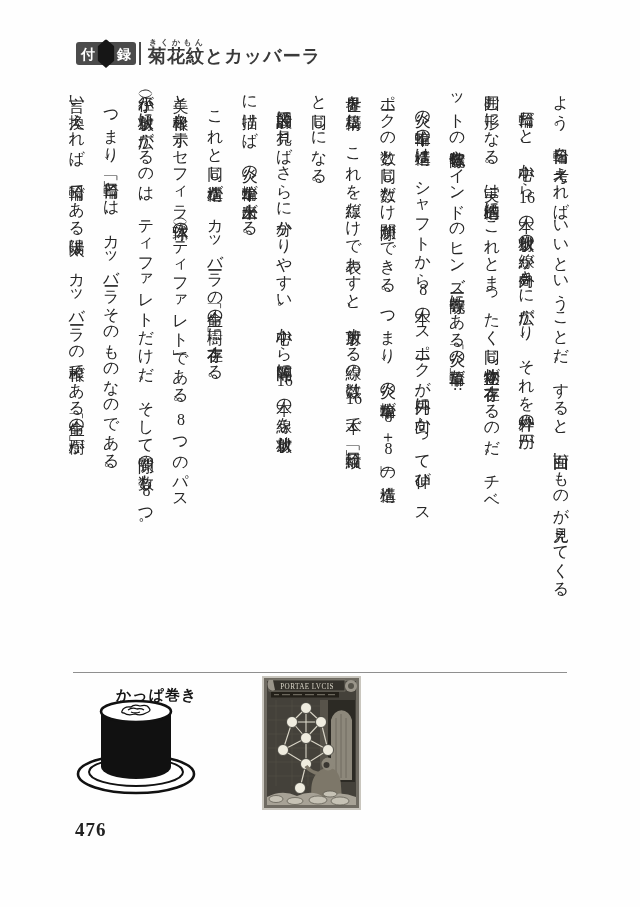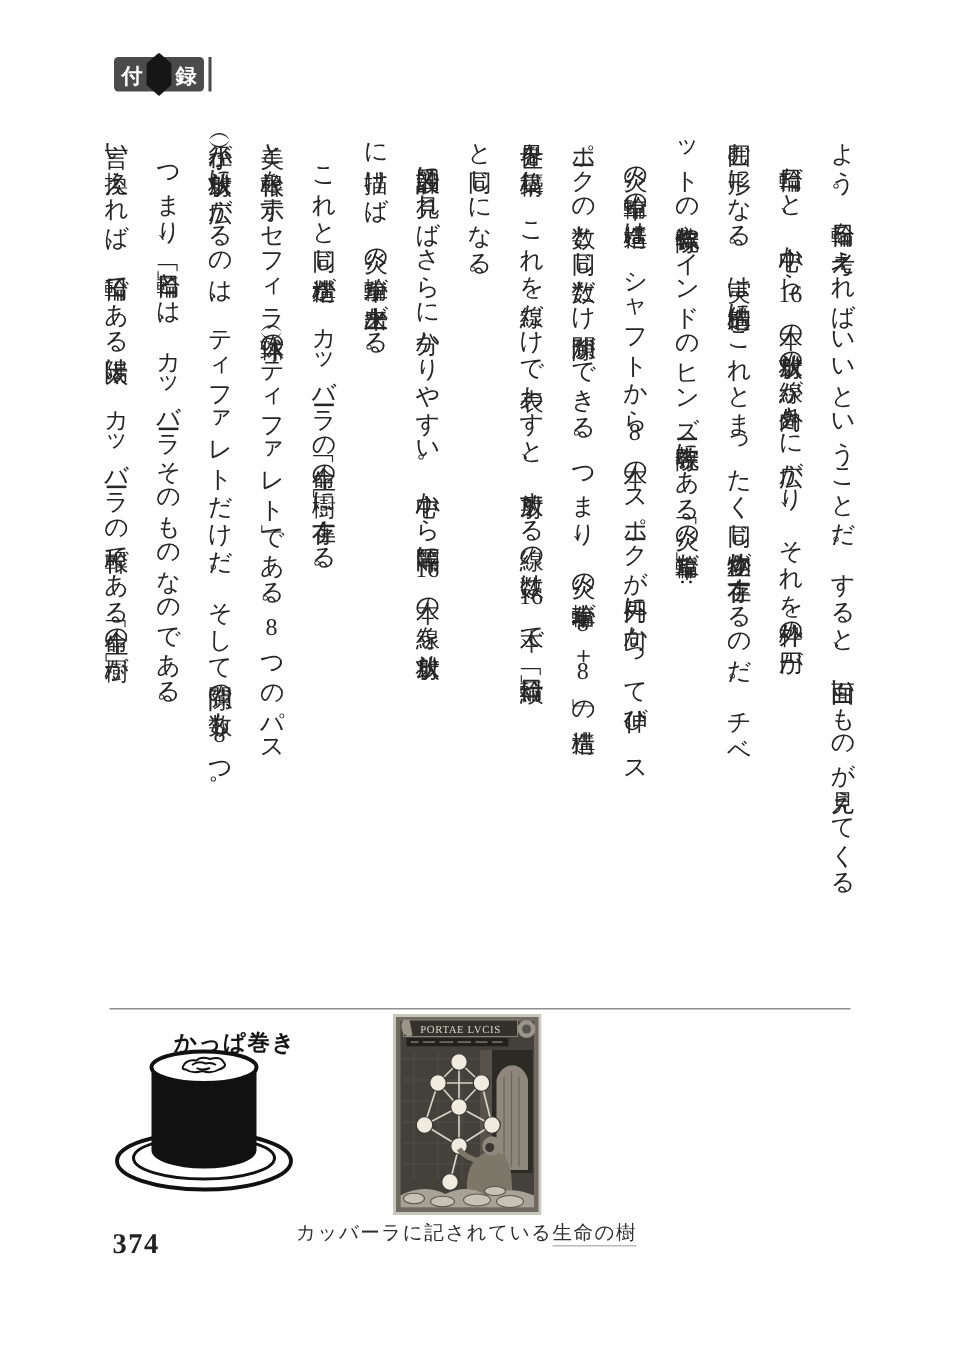--- a/index.html
+++ b/index.html
@@ -57,20 +57,25 @@
 
 <div class="page">
 
   <div class="header">
     <div class="badge">
       <span class="badge-char">付</span>
       <span class="badge-char">録</span>
       <span class="badge-hex"></span>
     </div>
     <div class="badge-rule"></div>
+    <div class="title-wrap">
+      <span class="page-title">
+        <ruby><span>菊花紋</span><rt>きくかもん</rt></ruby><span>とカッバーラ</span>
+      </span>
+    </div>
   </div>
 
   <div class="vtext">
     <p class="vcol">よう。日輪を考えればいいということだ。すると、面白いものが見えてくる</p>
     <p class="vcol">　日輪だと、中心から<span class="tcy">16</span>本の放射状の線が外向きに広がり、それを外枠の円が</p>
     <p class="vcol">囲む形になる。実は構造的にこれとまったく同じ立体物が存在するのだ。チベ</p>
     <p class="vcol">ットの仏教寺院やインドのヒンズー教寺院にある「炎の車輪」だ<span class="tcy">!!</span></p>
     <p class="vcol">　炎の車輪の構造は、シャフトから<span class="tcy">8</span>本のスポークが外円に向かって伸び、ス</p>
     <p class="vcol">ポークの数と同じ数だけ隙間ができる。つまり、炎の車輪が「<span class="tcy">8</span>＋<span class="tcy">8</span>」の構造</p>
     <p class="vcol">世界を構築し、これを線だけで表わすと、放射する線の数は<span class="tcy">16</span>本で、「日輪紋」</p>
@@ -182,19 +187,16 @@
     <path d="M5,121 Q20,113 35,120 Q50,113 62,121 Q78,114 94,121 L94,129 L5,129 Z" fill="#a7a296"></path>
     <g fill="#c6c2b5" stroke="#57544b" stroke-width="0.7">
       <ellipse cx="14" cy="123" rx="7" ry="3.5"></ellipse>
       <ellipse cx="33" cy="125" rx="8" ry="3.5"></ellipse>
       <ellipse cx="56" cy="124" rx="9" ry="4"></ellipse>
       <ellipse cx="78" cy="125" rx="9" ry="4"></ellipse>
       <ellipse cx="68" cy="118" rx="7" ry="3"></ellipse>
     </g>
   </svg>
 
-  <div class="caption">
-    <span>カッバーラに記されている</span><span class="caption-emph">生命の樹</span>
-  </div>
-
-  <div class="page-number">374</div>
+
+  <div class="page-number">476</div>
 
 </div>
 
 </body></html>

